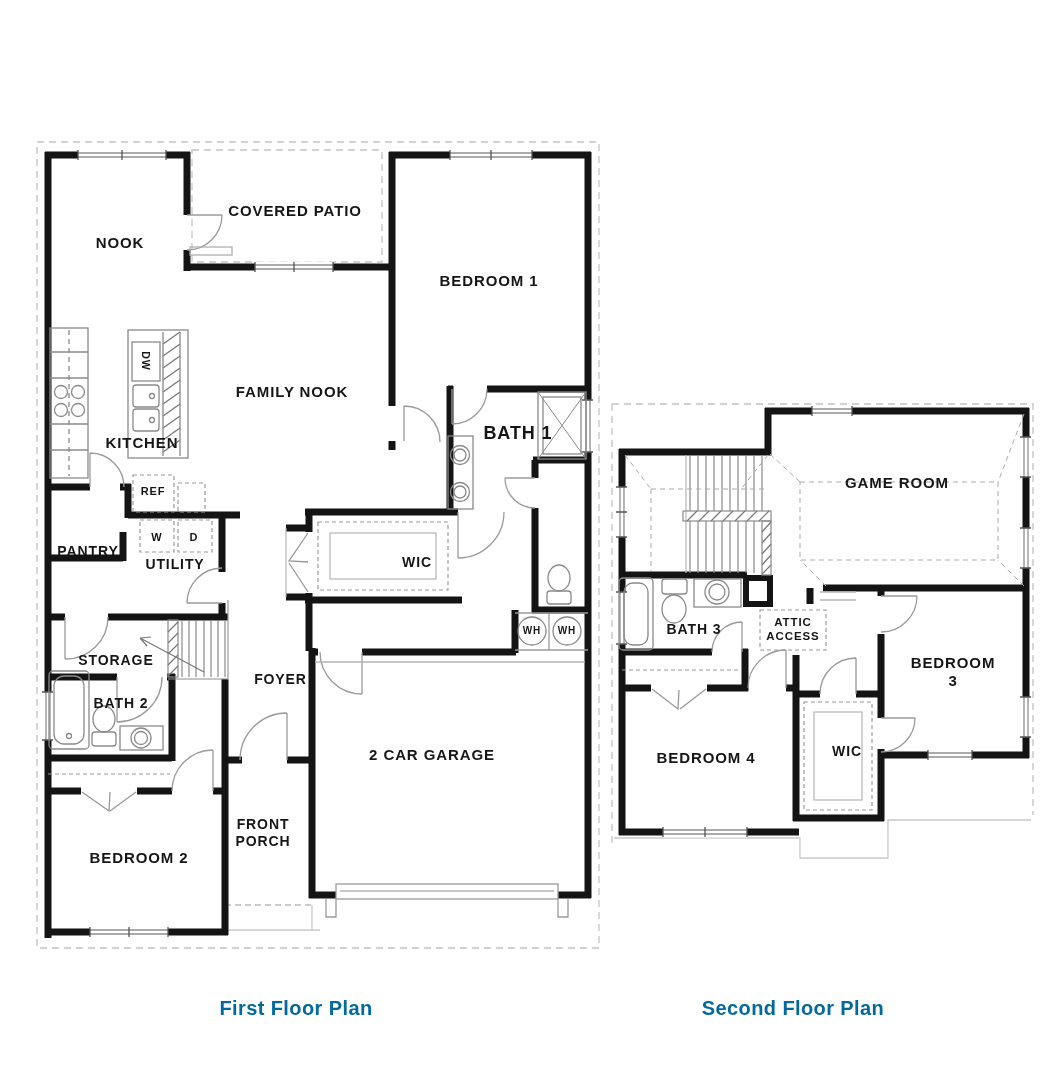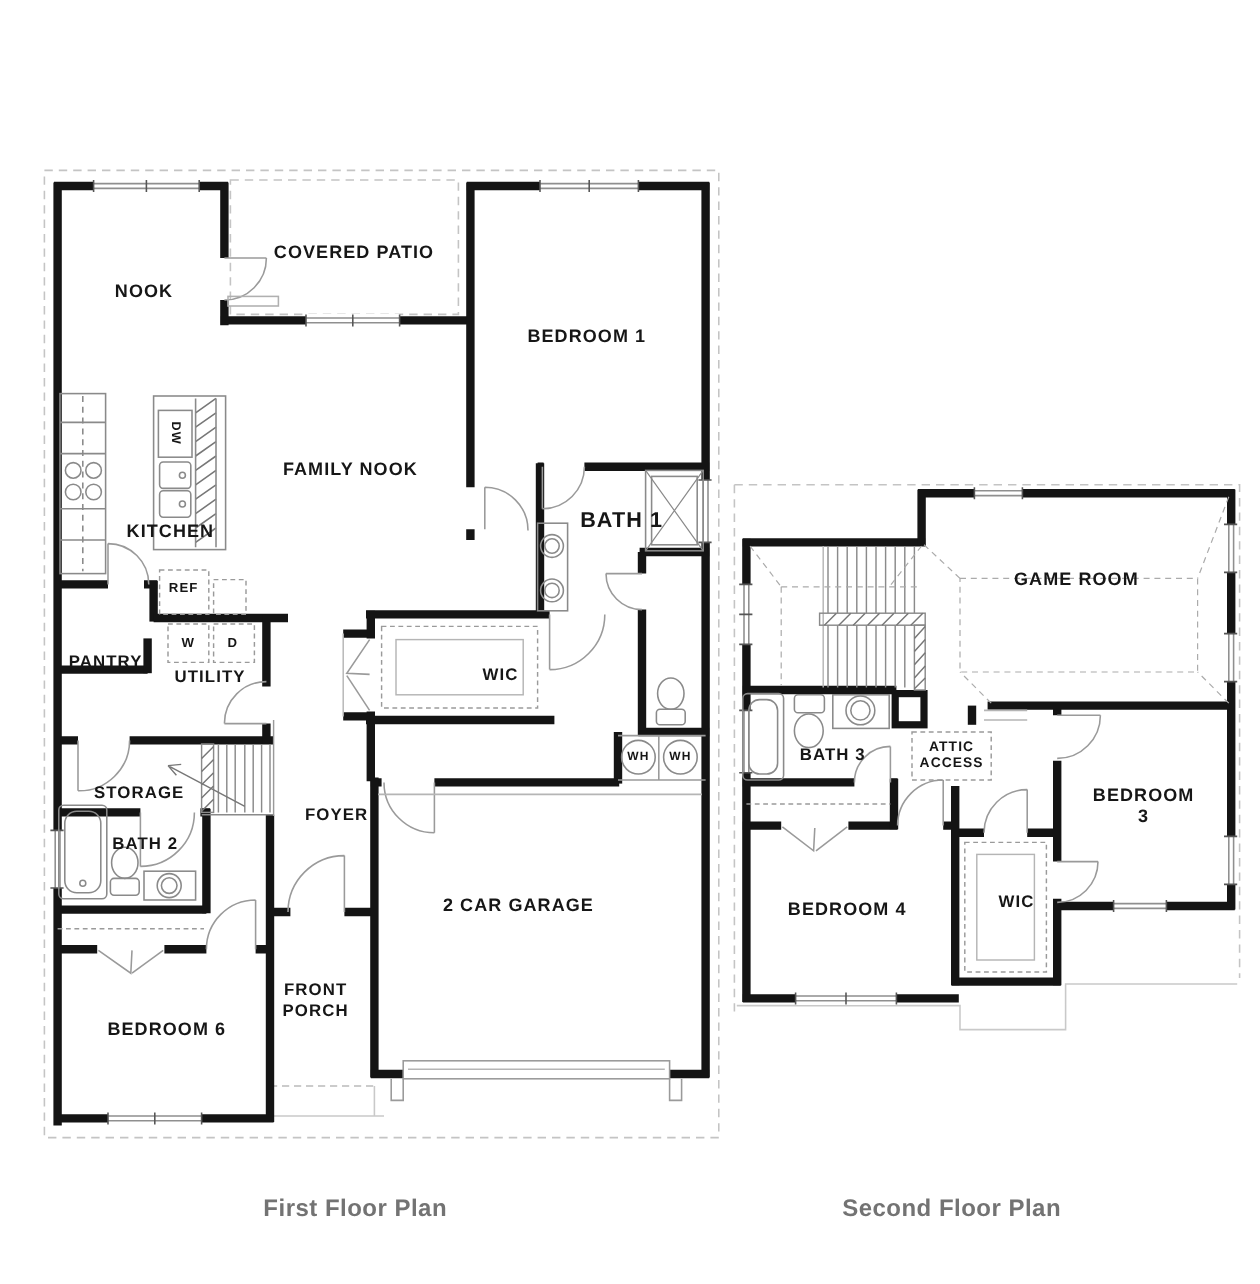--- a/index.html
+++ b/index.html
@@ -3,21 +3,21 @@
 <meta charset="utf-8">
 <style>
   html,body{margin:0;padding:0;background:#ffffff;}
   .canvas{position:relative;width:1050px;height:1070px;background:#ffffff;overflow:hidden;
           font-family:"Liberation Sans",sans-serif;}
   .plan-svg{position:absolute;left:0;top:0;}
   .lbl{position:absolute;transform:translate(-50%,-50%);font-weight:bold;color:#161616;
        white-space:pre-line;text-align:center;line-height:1.18;letter-spacing:0.9px;
        font-family:"Liberation Sans",sans-serif;}
   .lbl.rot90{transform:translate(-50%,-50%) rotate(90deg);}
-  .caption{position:absolute;transform:translate(-50%,-50%);font-weight:bold;color:#737373;
+  .caption{position:absolute;transform:translate(-50%,-50%);font-weight:bold;color:#0369a1;
        font-size:20px;letter-spacing:0.4px;font-family:"Liberation Sans",sans-serif;}
 </style>
 </head>
 <body>
 
 <div class="canvas">
 
 <svg class="plan-svg" width="1050" height="1070" viewBox="0 0 1050 1070">
 
   <g fill="none" stroke="#c4c4c4" stroke-width="1.3" stroke-dasharray="7 5">
@@ -307,21 +307,21 @@
       <div class="lbl" style="left: 518px; top: 434px; font-size: 18px;">BATH 1</div>
       <div class="lbl" style="left: 88px; top: 551px; font-size: 14px;">PANTRY</div>
       <div class="lbl" style="left: 175px; top: 564px; font-size: 14px;">UTILITY</div>
       <div class="lbl" style="left: 417px; top: 562px; font-size: 14px;">WIC</div>
       <div class="lbl" style="left: 116px; top: 660px; font-size: 14px;">STORAGE</div>
       <div class="lbl" style="left: 265px; top: 679px; font-size: 14px; padding-left: 31px;">FOYER</div>
       <div class="lbl" style="left: 121px; top: 703px; font-size: 14px;">BATH 2</div>
       <div class="lbl" style="left: 432px; top: 755px; font-size: 15px;">2 CAR GARAGE</div>
       <div class="lbl" style="left: 263px; top: 833px; font-size: 14px;">FRONT
 PORCH</div>
-      <div class="lbl" style="left: 139px; top: 858px; font-size: 15px;">BEDROOM 6</div>
+      <div class="lbl" style="left: 139px; top: 858px; font-size: 15px;">BEDROOM 2</div>
       <div class="lbl rot90" style="left: 146px; top: 361px; font-size: 10.5px;">DW</div>
       <div class="lbl" style="left: 153px; top: 491px; font-size: 11px;">REF</div>
       <div class="lbl" style="left: 157px; top: 537px; font-size: 11px;">W</div>
       <div class="lbl" style="left: 194px; top: 537px; font-size: 11px;">D</div>
       <div class="lbl" style="left: 532px; top: 631px; font-size: 10px;">WH</div>
       <div class="lbl" style="left: 567px; top: 631px; font-size: 10px;">WH</div>
       <div class="lbl" style="left: 897px; top: 483px; font-size: 15px;">GAME ROOM</div>
       <div class="lbl" style="left: 694px; top: 629px; font-size: 14px;">BATH 3</div>
       <div class="lbl" style="left: 793px; top: 630px; font-size: 11.5px;">ATTIC
 ACCESS</div>

